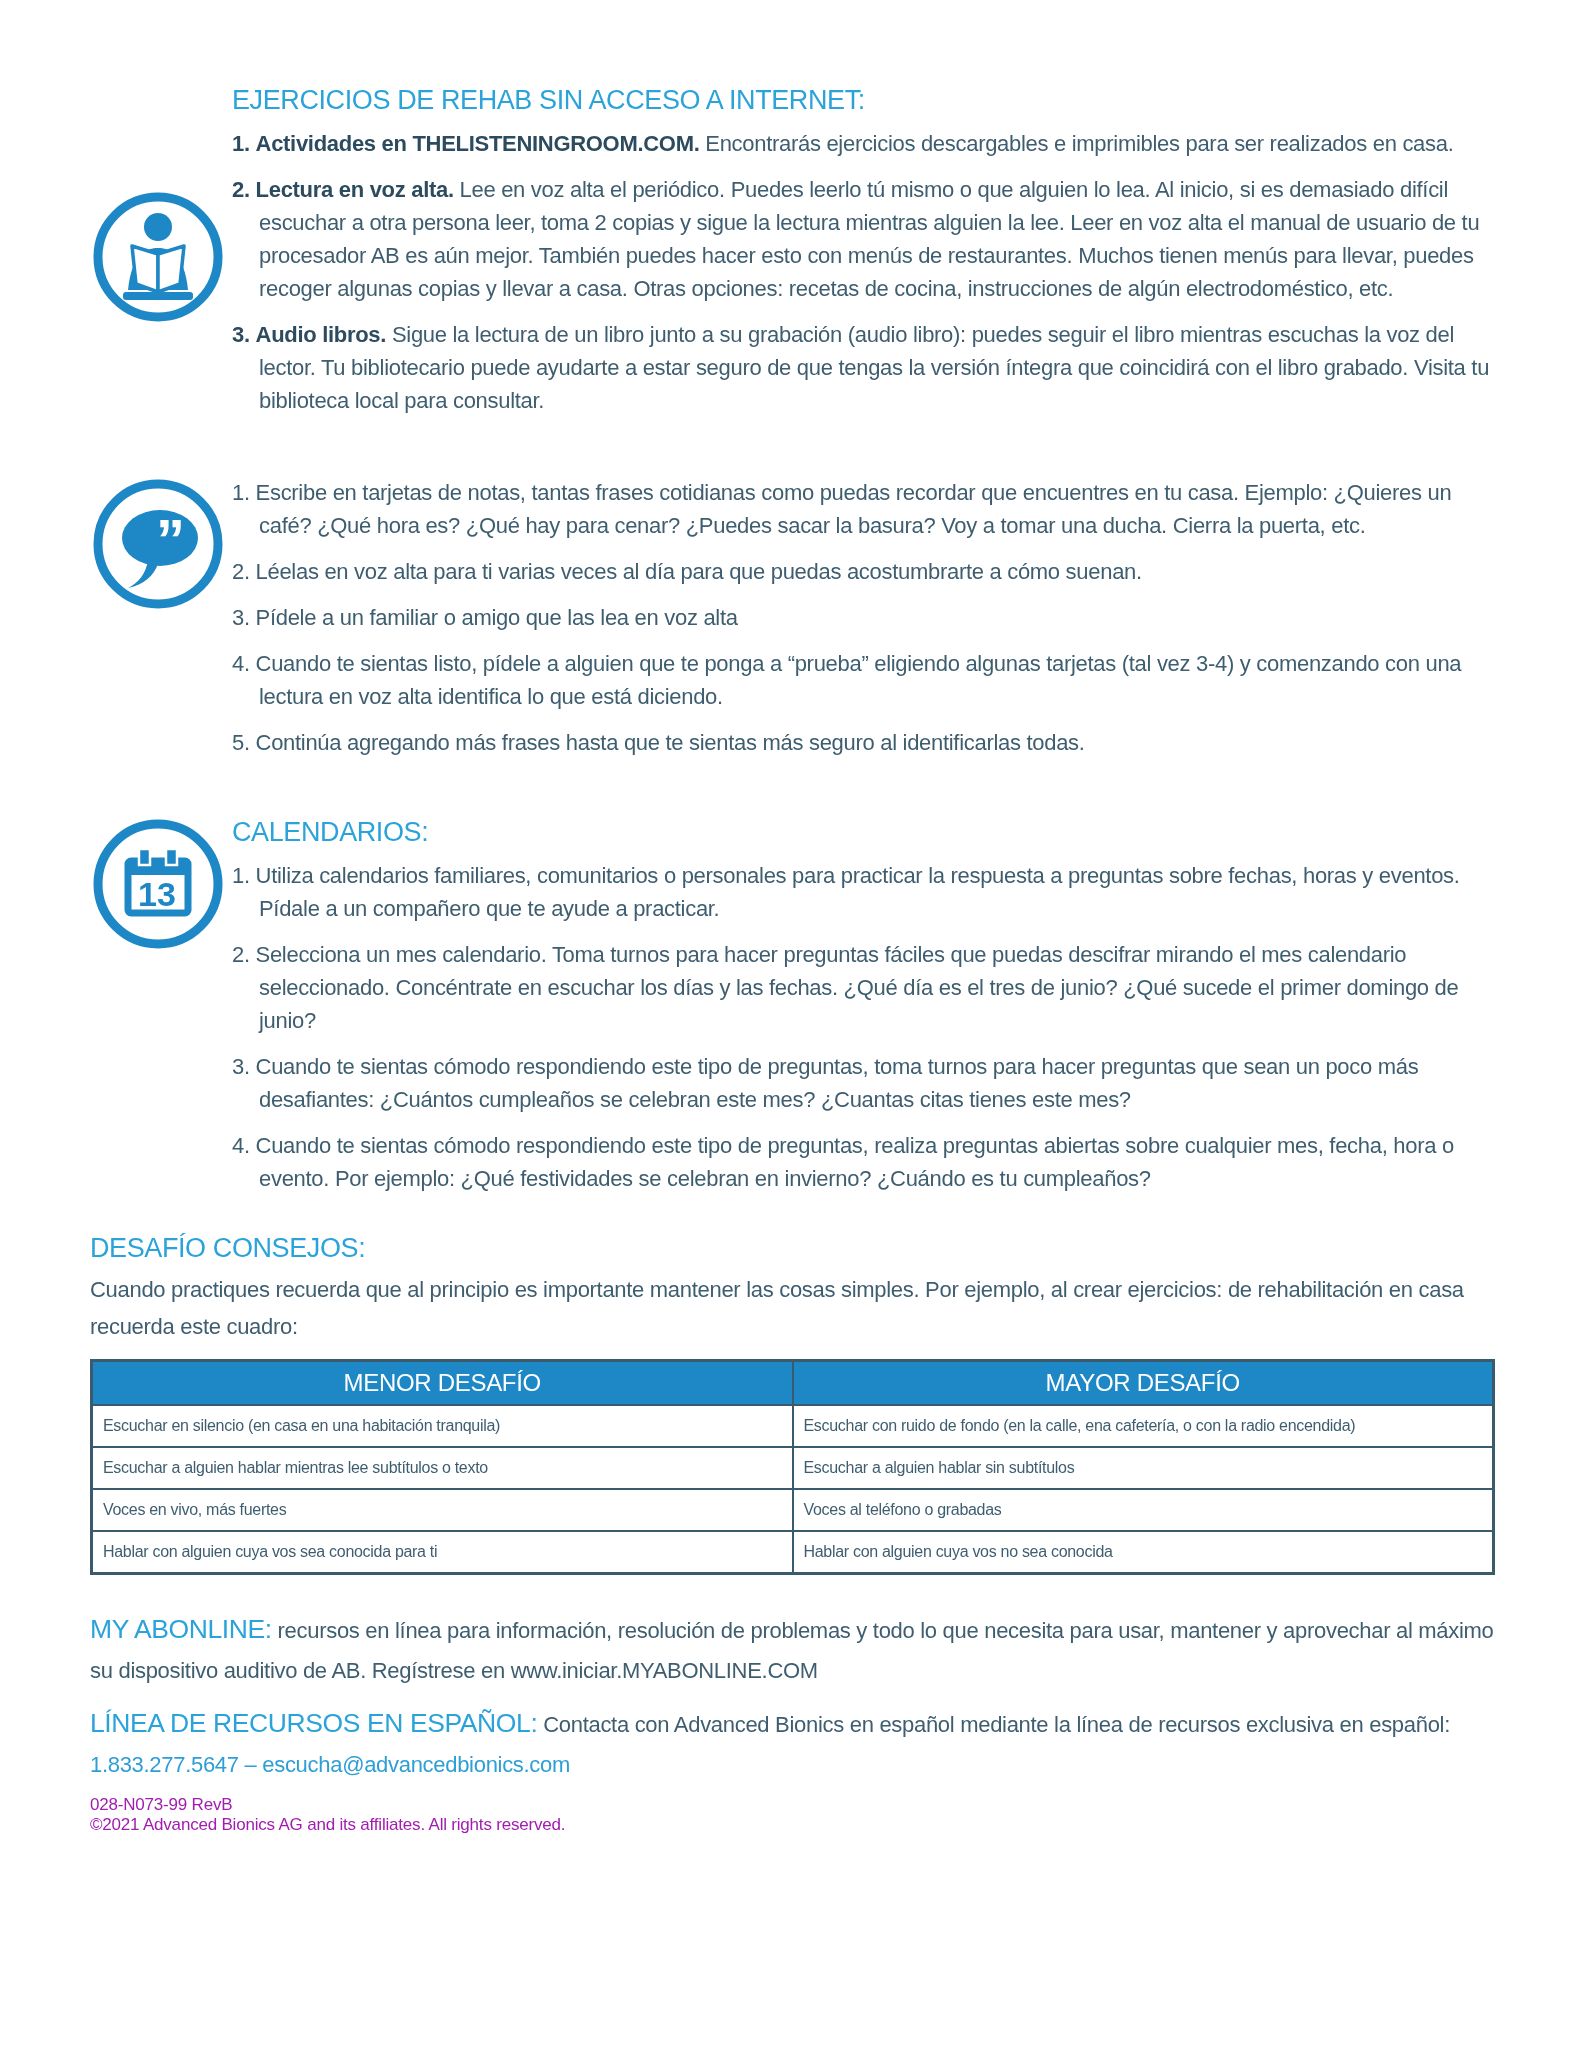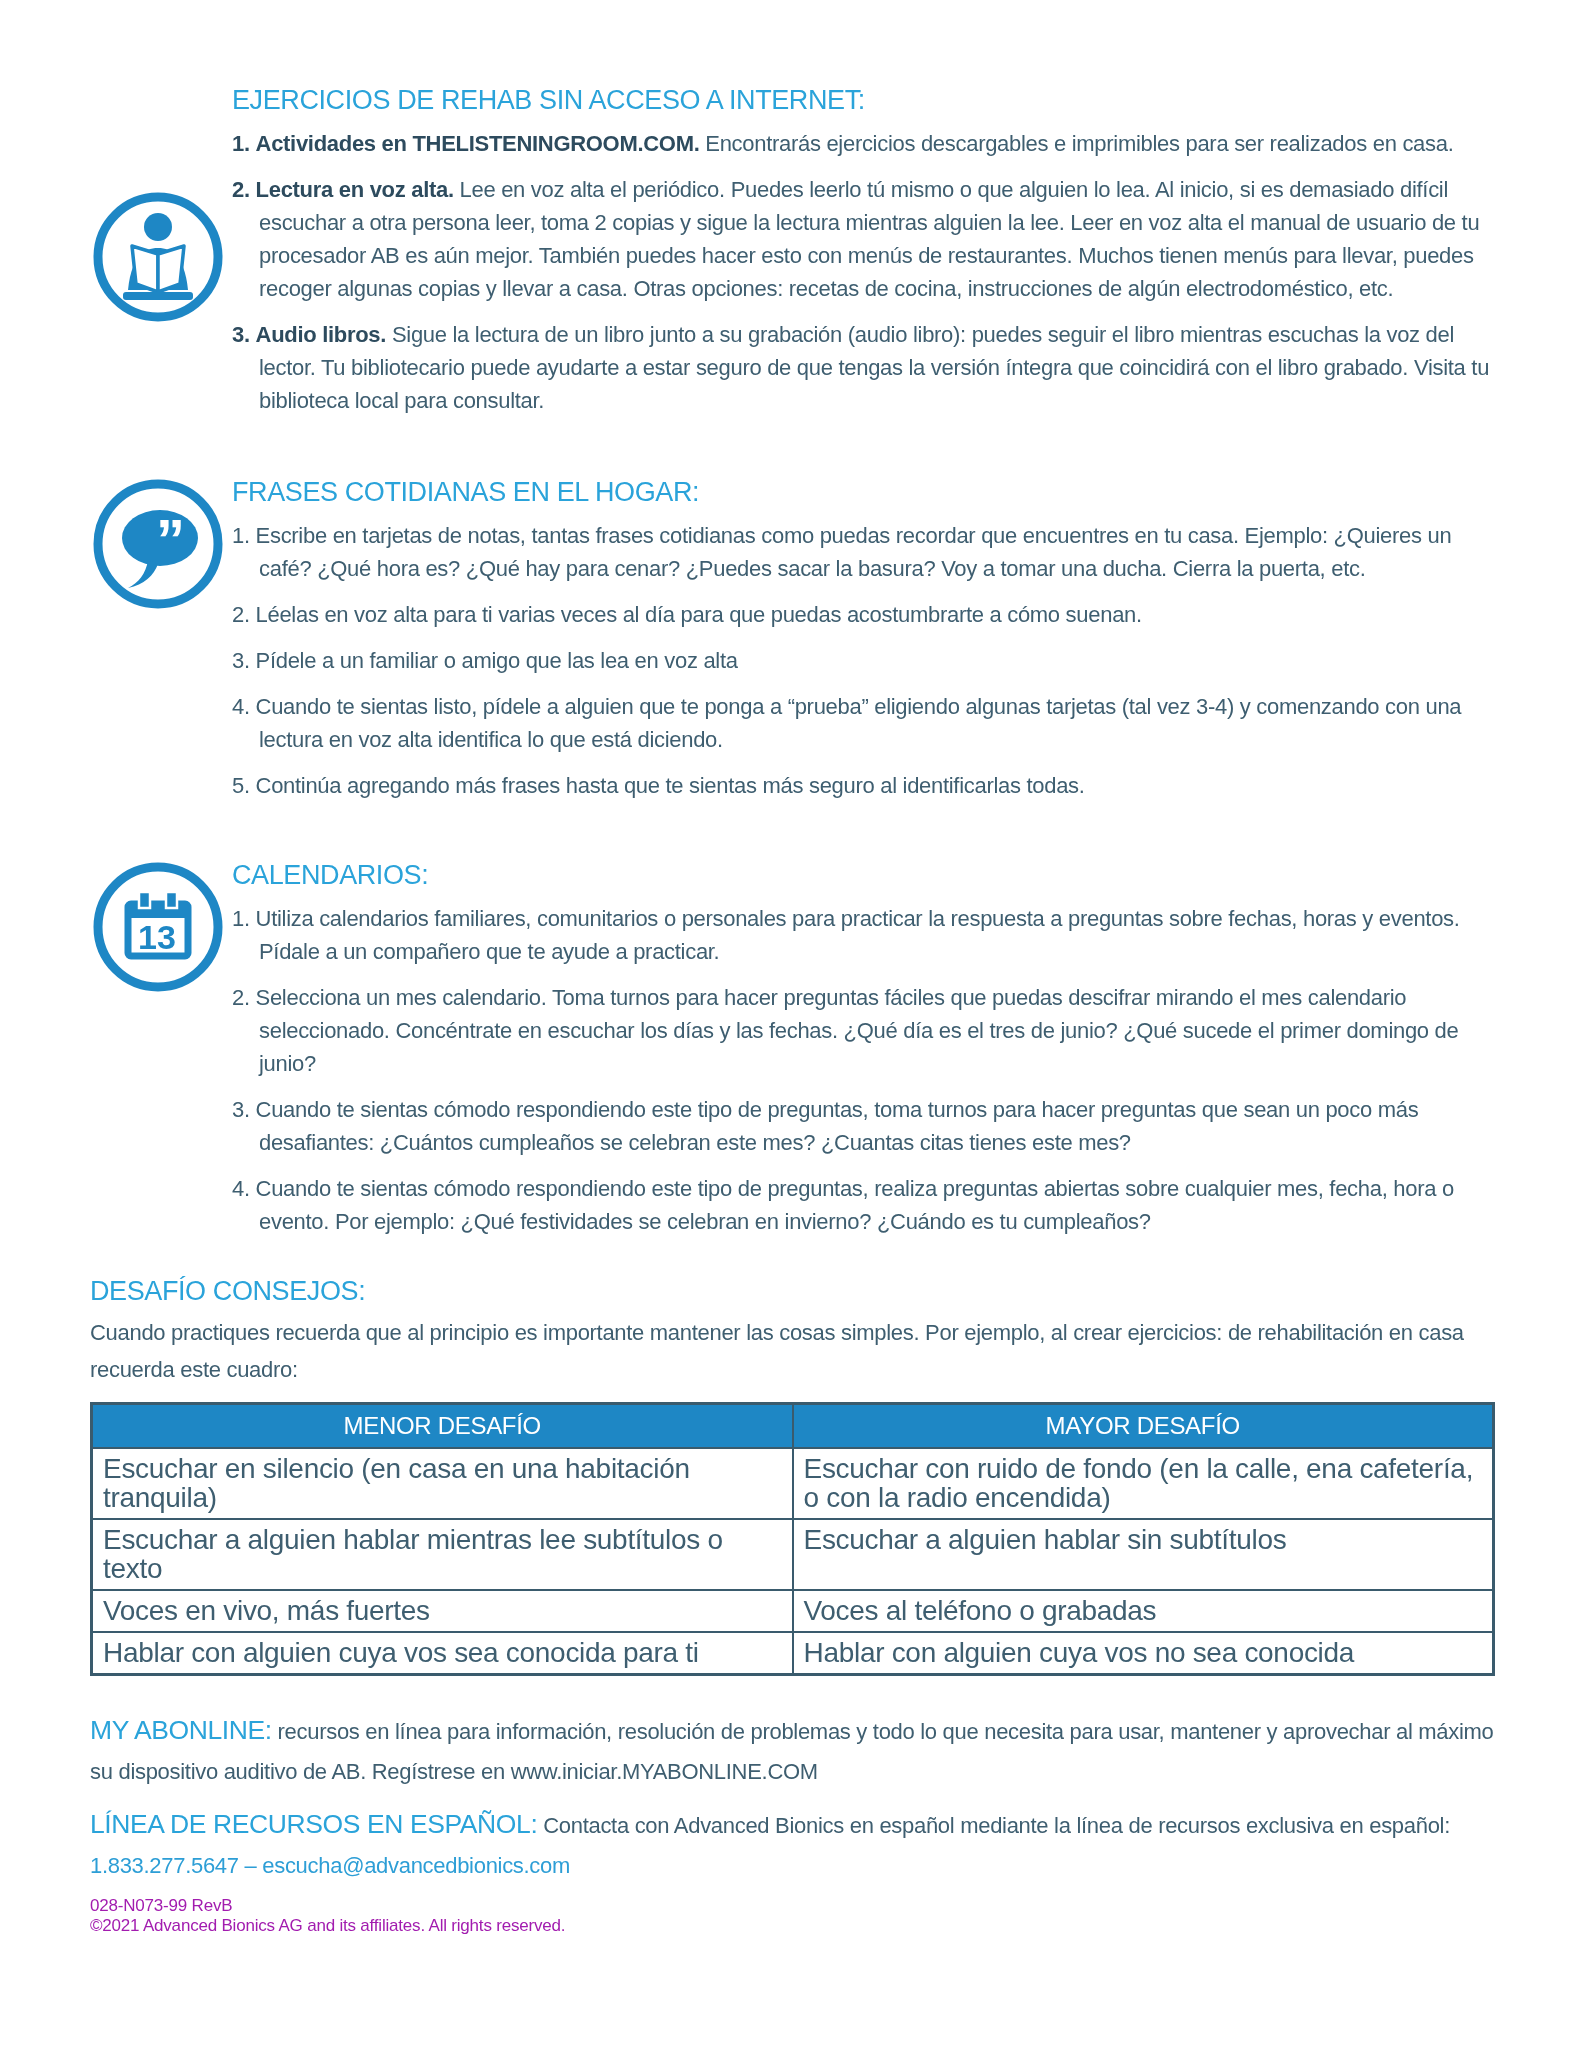--- a/index.html
+++ b/index.html
@@ -32,21 +32,21 @@
   .consejos .para { line-height:37px; }
   table.challenge {
     width:100%; border-collapse:collapse; margin-top:14px; margin-bottom:34px;
     border:3px solid #3a5b6d;
   }
   table.challenge th {
     background:#1e87c5; color:#ffffff; font-weight:400; font-size:24px;
     letter-spacing:-0.3px; padding:7px 4px; border:2px solid #3a5b6d; width:50%;
   }
   table.challenge td {
-    font-size:28px; line-height:29px; color:#3e5e70; letter-spacing:-0.3px;
+    font-size:16px; line-height:29px; color:#3e5e70; letter-spacing:-0.3px;
     padding:5px 10px 6px 10px; border:2px solid #3a5b6d; vertical-align:top; width:50%;
   }
   .lead-para {
     font-size:22px; line-height:40px; color:#3e5e70; letter-spacing:-0.3px;
   }
   .lead-para .lead { color:#2aa3da; font-size:26.5px; letter-spacing:-0.4px; }
   .lead-para .link { color:#2d9ed6; }
   .abonline { margin-bottom:12px; }
   .linea { margin-bottom:10px; }
   .footer {
@@ -82,21 +82,20 @@
   <div class="sec sec2">
     <div class="icon-col">
       <svg class="icon-svg" width="136" height="136" viewBox="0 0 136 136">
         <circle cx="68" cy="68" r="60" fill="#ffffff" stroke="#1e87c5" stroke-width="9"></circle>
         <ellipse cx="70" cy="62" rx="38" ry="28" fill="#1e87c5"></ellipse>
         <path d="M58,84 C56,98 48,107 38,112 C54,109 64,99 68,88 Z" fill="#1e87c5"></path>
         <text x="66" y="84" font-size="58" font-weight="bold" fill="#ffffff" font-family="Liberation Sans, DejaVu Sans, sans-serif">”</text>
       </svg>
     </div>
     <div class="txt-col">
-      <h2 class="blue-h">FRASES COTIDIANAS EN EL HOGAR:</h2>
       <p class="item"><span class="num">1.</span> <span>Escribe en tarjetas de notas, tantas frases cotidianas como puedas recordar que encuentres en tu casa. Ejemplo: ¿Quieres un café? ¿Qué hora es? ¿Qué hay para cenar? ¿Puedes sacar la basura? Voy a tomar una ducha. Cierra la puerta, etc.</span></p>
       <p class="item"><span class="num">2.</span> <span>Léelas en voz alta para ti varias veces al día para que puedas acostumbrarte a cómo suenan.</span></p>
       <p class="item"><span class="num">3.</span> <span>Pídele a un familiar o amigo que las lea en voz alta</span></p>
       <p class="item"><span class="num">4.</span> <span>Cuando te sientas listo, pídele a alguien que te ponga a “prueba” eligiendo algunas tarjetas (tal vez 3-4) y comenzando con una lectura en voz alta identifica lo que está diciendo.</span></p>
       <p class="item"><span class="num">5.</span> <span>Continúa agregando más frases hasta que te sientas más seguro al identificarlas todas.</span></p>
     </div>
   </div>
 
   <div class="sec sec3">
     <div class="icon-col">

